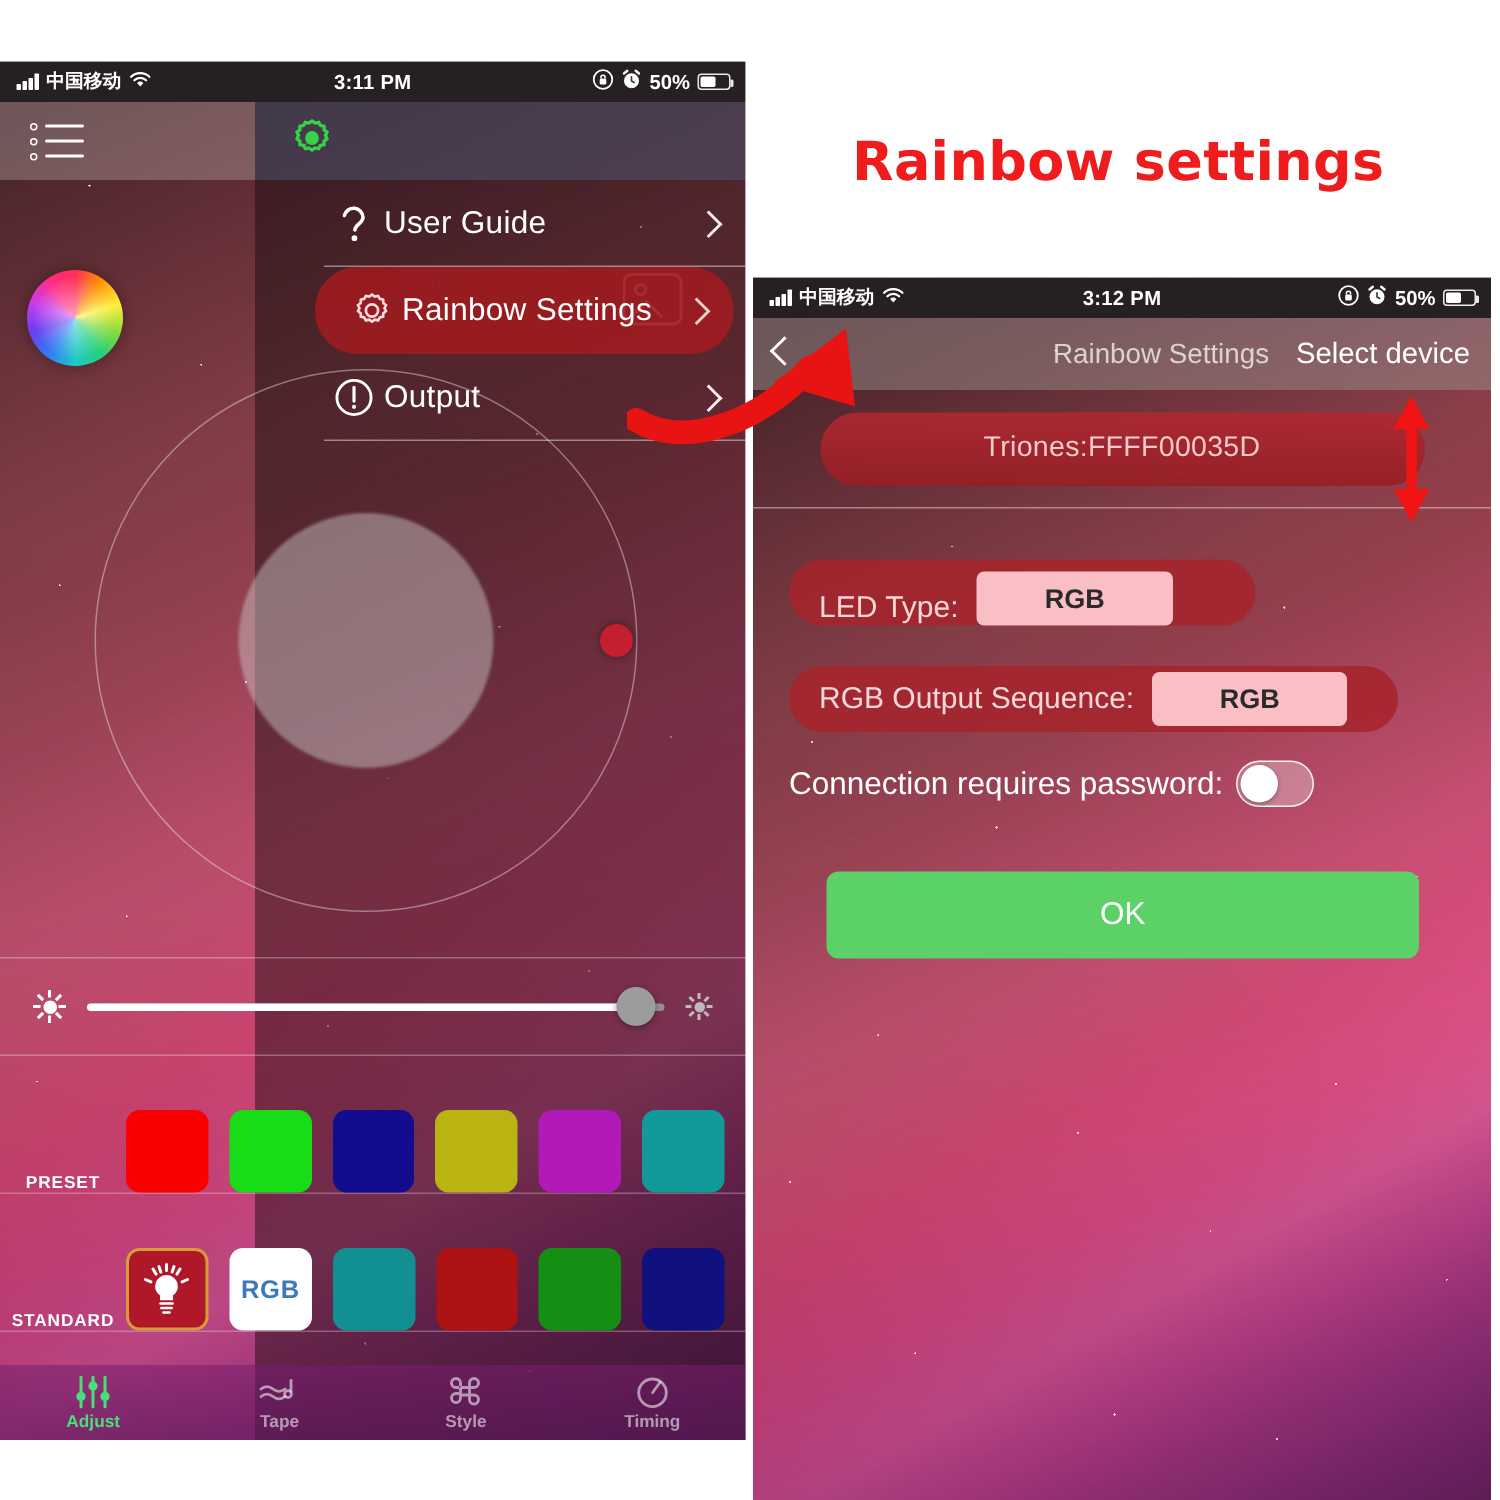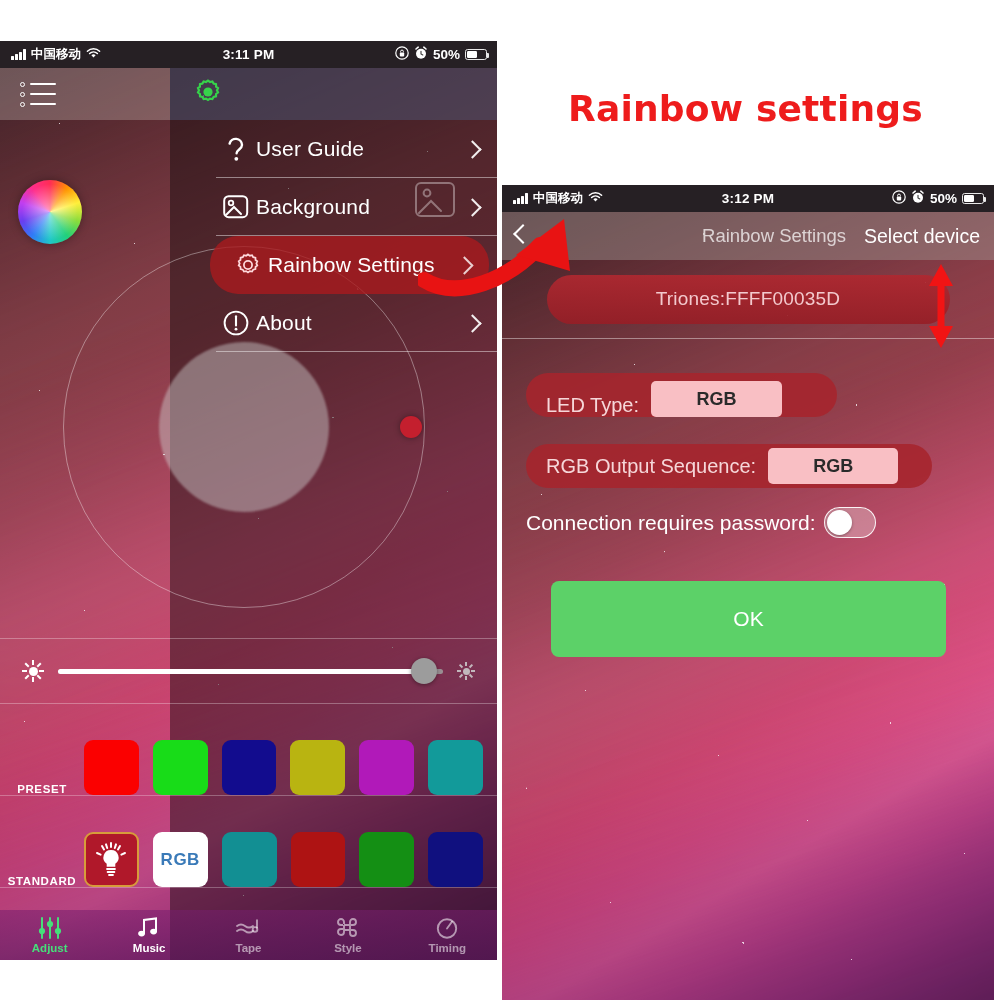--- a/index.html
+++ b/index.html
@@ -221,21 +221,21 @@
   #field-seq{ left:24px; top:259px; width:406px; padding-left:20px; }
   .field-label{ color:#f6d7d9; font-size:20px; white-space:nowrap; }
   .field-value{ margin-left:12px; height:36px; min-width:131px; border-radius:5px;
       background:#f9bfc4; color:#2a2a2a; font-size:18px; font-weight:700;
       display:flex; align-items:center; justify-content:center; padding:0 14px;}
   #field-seq .field-value{ min-width:130px; }
 
   .pw-row{ position:absolute; left:24px; top:322px; z-index:20; display:flex; align-items:center; gap:8px;}
   .pw-row .lbl{ color:#fff; font-size:21px; }
 
-  .ok-btn{ position:absolute; left:49px; top:396px; width:395px; height:76px; z-index:20;
+  .ok-btn{ position:absolute; left:49px; top:396px; width:395px; height:58px; z-index:20;
       border-radius:8px; background:#5cd168; color:#fff; font-size:21px;
       display:flex; align-items:center; justify-content:center; }
 
   
   .ann-title{ position:absolute; left:568px; top:88px; color:#ee1c1c;
       font-size:36px; font-weight:700; font-family:"DejaVu Sans", sans-serif; letter-spacing:.2px; z-index:60;}
   #curved-arrow{ position:absolute; left:418px; top:205px; width:190px; height:100px; z-index:62; }
   #updown-arrow{ position:absolute; left:920px; top:258px; width:42px; height:96px; z-index:62; }
 </style>
 </head>
@@ -350,34 +350,20 @@
               <circle cx="11.3" cy="24.8" r="1.9" fill="#fff"></circle>
             </svg>
         </span>
         <span class="m-label">User Guide</span>
         <span class="m-right">
             <i class="chev"></i>
           </span>
         <span class="sep"></span>
       </div>
 
-      <div class="menu-row">
-        <span class="m-icon">
-          <svg width="26" height="26" viewBox="0 0 26 26">
-              <rect x="1.2" y="2.2" width="23" height="21" rx="4.5" stroke="#fff" stroke-width="2" fill="none"></rect>
-              <circle cx="8" cy="9" r="2.3" stroke="#fff" stroke-width="1.8" fill="none"></circle>
-              <path d="M3 21l8-8 7 7" stroke="#fff" stroke-width="2" fill="none" stroke-linecap="round"></path>
-            </svg>
-        </span>
-        <span class="m-label">Background</span>
-        <span class="m-right">
-            <i class="chev"></i>
-          </span>
-        <span class="sep"></span>
-      </div>
 
       <div class="menu-row active">
         <span class="m-icon">
           <svg width="26" height="26" viewBox="0 0 28 28">
               <g fill="none" stroke="#ffd9dc" stroke-width="1.9">
                 <path d="M14 2.6l2 1.4 2.4-.5 1.2 2.1 2.4.6.1 2.4 1.9 1.5-1 2.2 1 2.2-1.9 1.5-.1 2.4-2.4.6-1.2 2.1-2.4-.5-2 1.4-2-1.4-2.4.5-1.2-2.1-2.4-.6-.1-2.4-1.9-1.5 1-2.2-1-2.2 1.9-1.5.1-2.4 2.4-.6 1.2-2.1 2.4.5z"></path>
                 <circle cx="14" cy="14" r="4.4"></circle>
               </g>
             </svg>
         </span>
@@ -389,21 +375,21 @@
 
 
       <div class="menu-row">
         <span class="m-icon">
           <svg width="26" height="26" viewBox="0 0 26 26">
               <circle cx="13" cy="13" r="11.4" stroke="#fff" stroke-width="1.9" fill="none"></circle>
               <path d="M13 6.2v9.2" stroke="#fff" stroke-width="2.1" stroke-linecap="round"></path>
               <circle cx="13" cy="19.2" r="1.4" fill="#fff"></circle>
             </svg>
         </span>
-        <span class="m-label">About</span>
+        <span class="m-label">Output</span>
         <span class="m-right">
             <i class="chev"></i>
           </span>
         <span class="sep"></span>
       </div>
     </div>
 
     <div class="l-sliderbar">
       <span class="sun">
         <i></i>
@@ -470,32 +456,20 @@
             <g stroke="#45e07a" stroke-width="2" stroke-linecap="round">
                 <path d="M5 1v20M13 1v20M21 1v20"></path>
               </g>
             <circle cx="5" cy="14" r="3.1" fill="#45e07a"></circle>
               <circle cx="13" cy="7" r="3.1" fill="#45e07a"></circle>
               <circle cx="21" cy="14" r="3.1" fill="#45e07a"></circle>
           </svg>
         </span>
         <span class="tl">Adjust</span>
       </div>
-      <div class="tab white">
-        <span class="tabicon">
-          <svg width="26" height="22" viewBox="0 0 26 22">
-            <g stroke="#fff" stroke-width="2" fill="none" stroke-linecap="round">
-                <path d="M8 16V3l12-1.6V14"></path>
-              </g>
-            <ellipse cx="5.6" cy="16.6" rx="3.4" ry="2.8" fill="#fff"></ellipse>
-              <ellipse cx="17.6" cy="14.6" rx="3.4" ry="2.8" fill="#fff"></ellipse>
-          </svg>
-        </span>
-        <span class="tl">Music</span>
-      </div>
       <div class="tab">
         <span class="tabicon">
           <svg width="28" height="22" viewBox="0 0 28 22">
             <g stroke="rgba(255,255,255,.55)" stroke-width="1.9" fill="none" stroke-linecap="round">
               <path d="M2 9q4-3.2 8 0t8 0"></path>
                 <path d="M2 14q4-3.2 8 0t8 0"></path>
                 <path d="M22 3.2v7.4"></path>
                 <circle cx="20" cy="12.4" r="2.3"></circle>
             </g>
           </svg>

